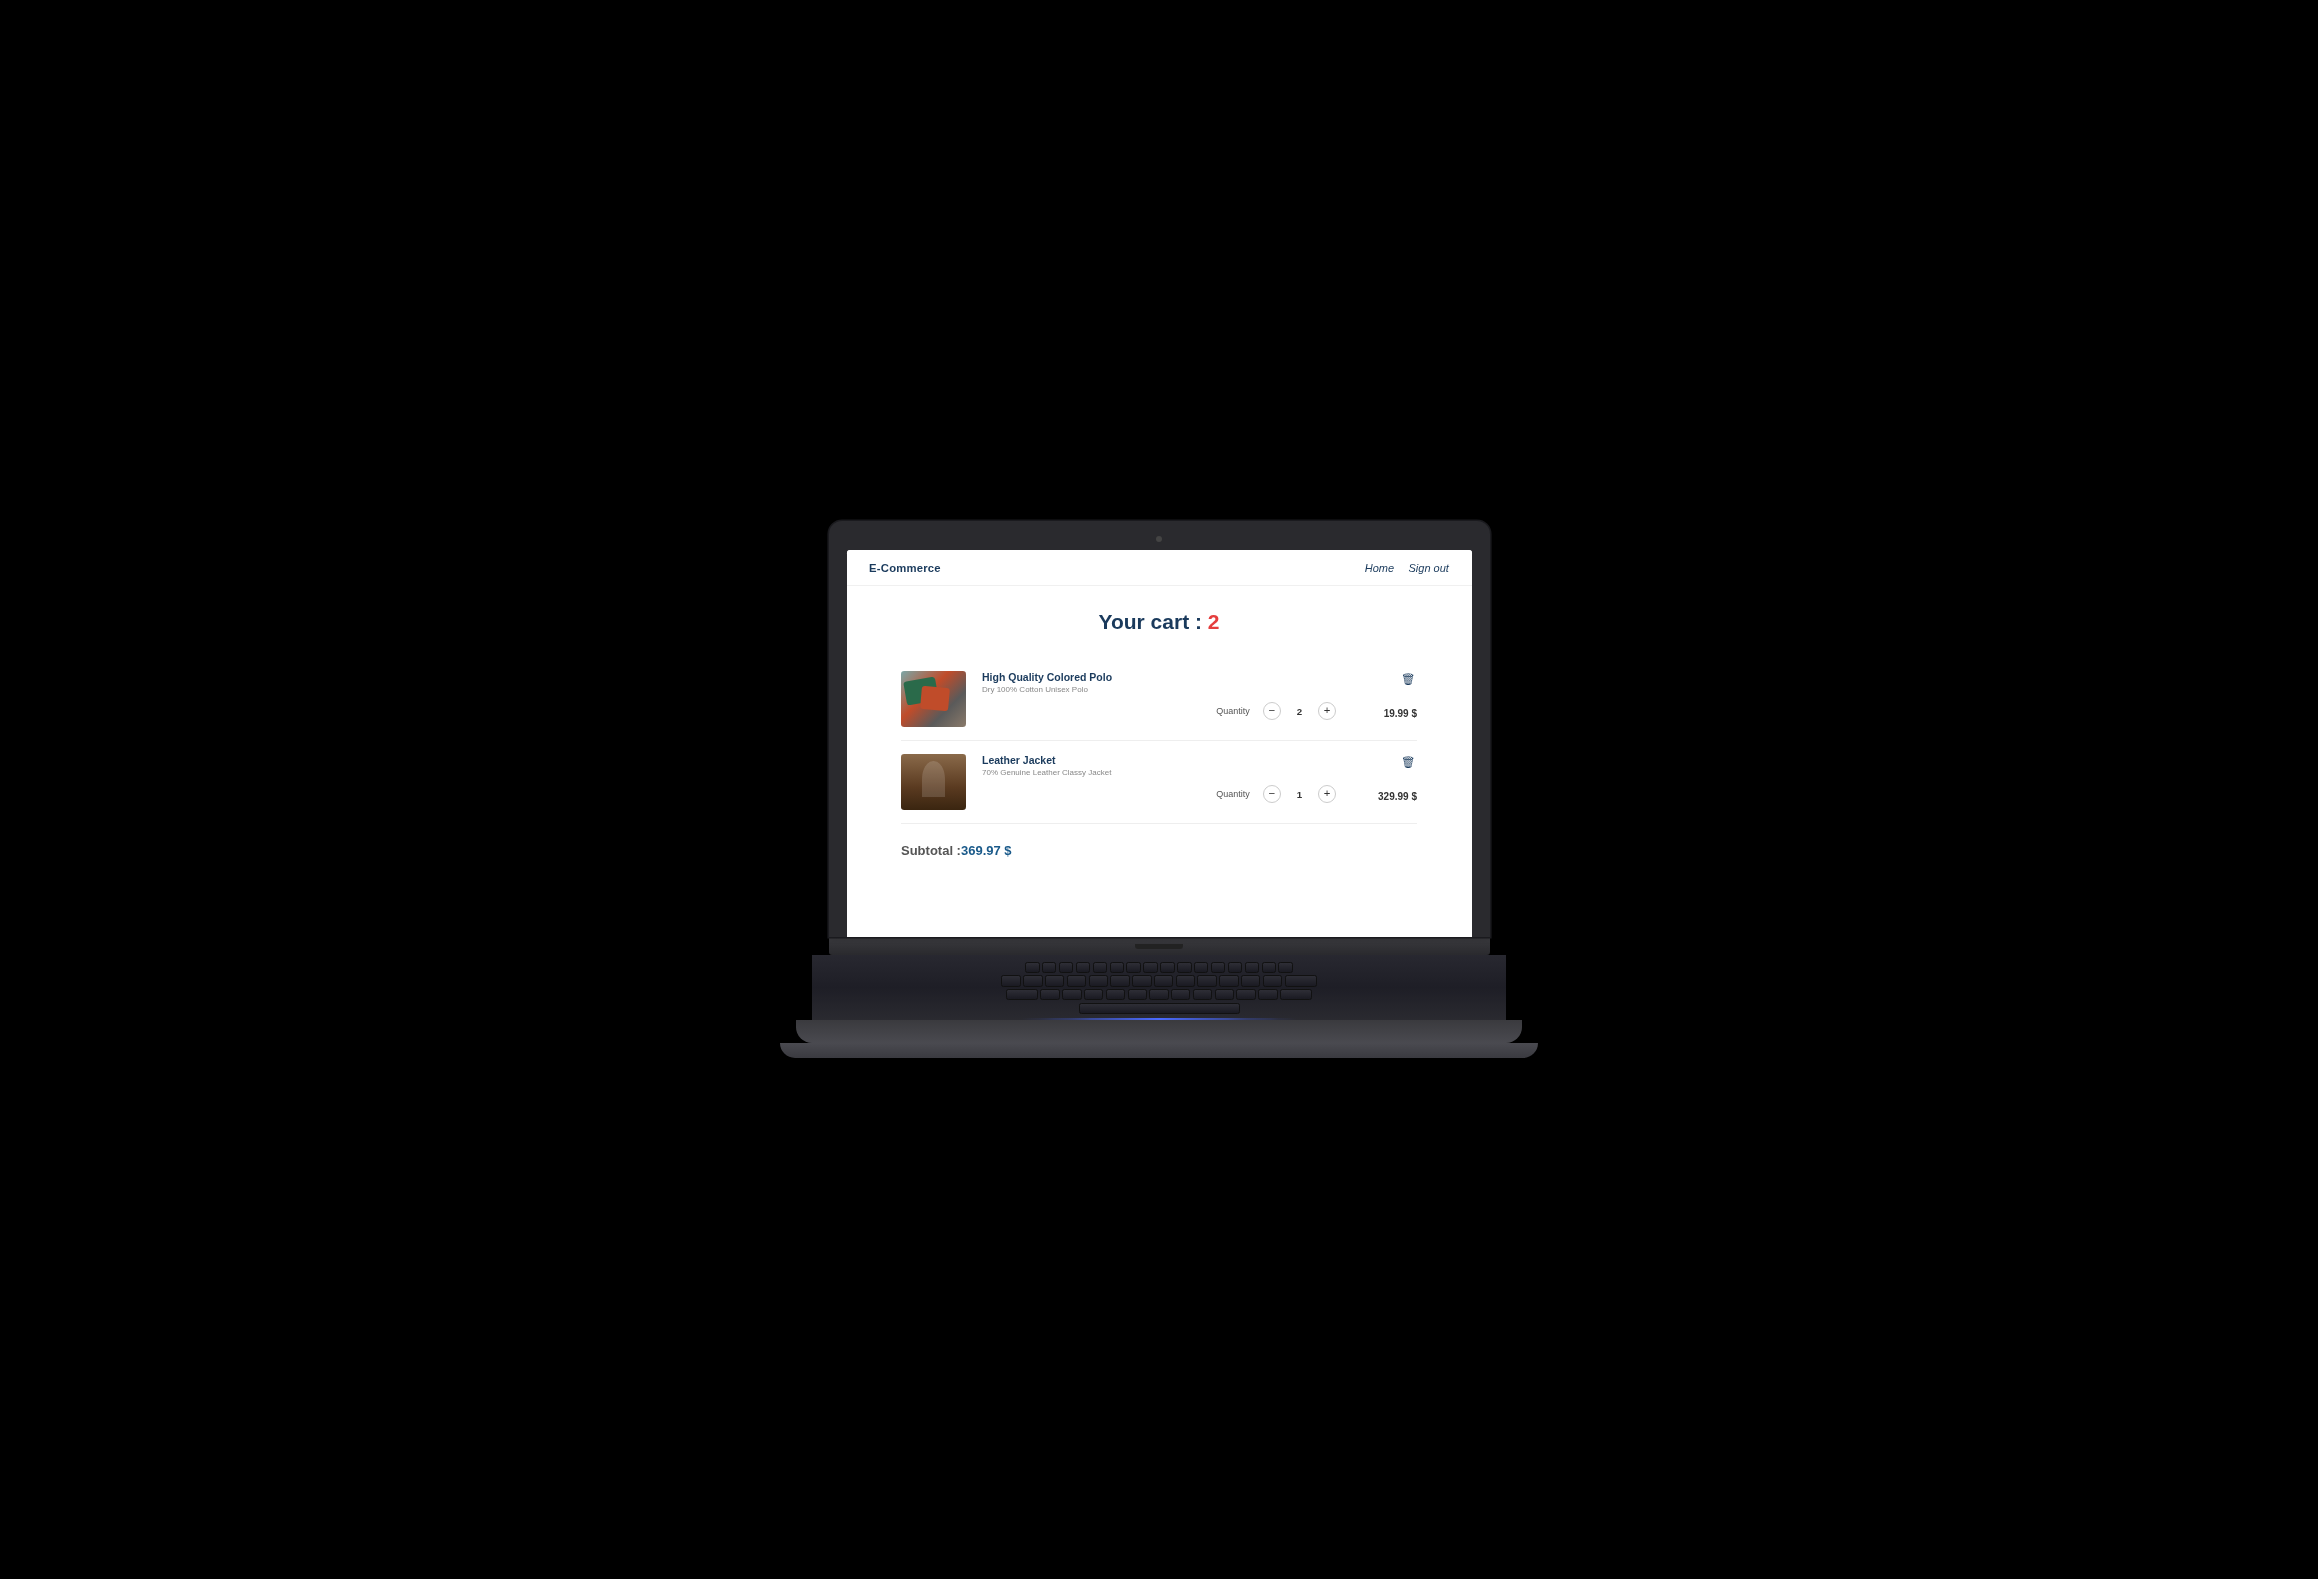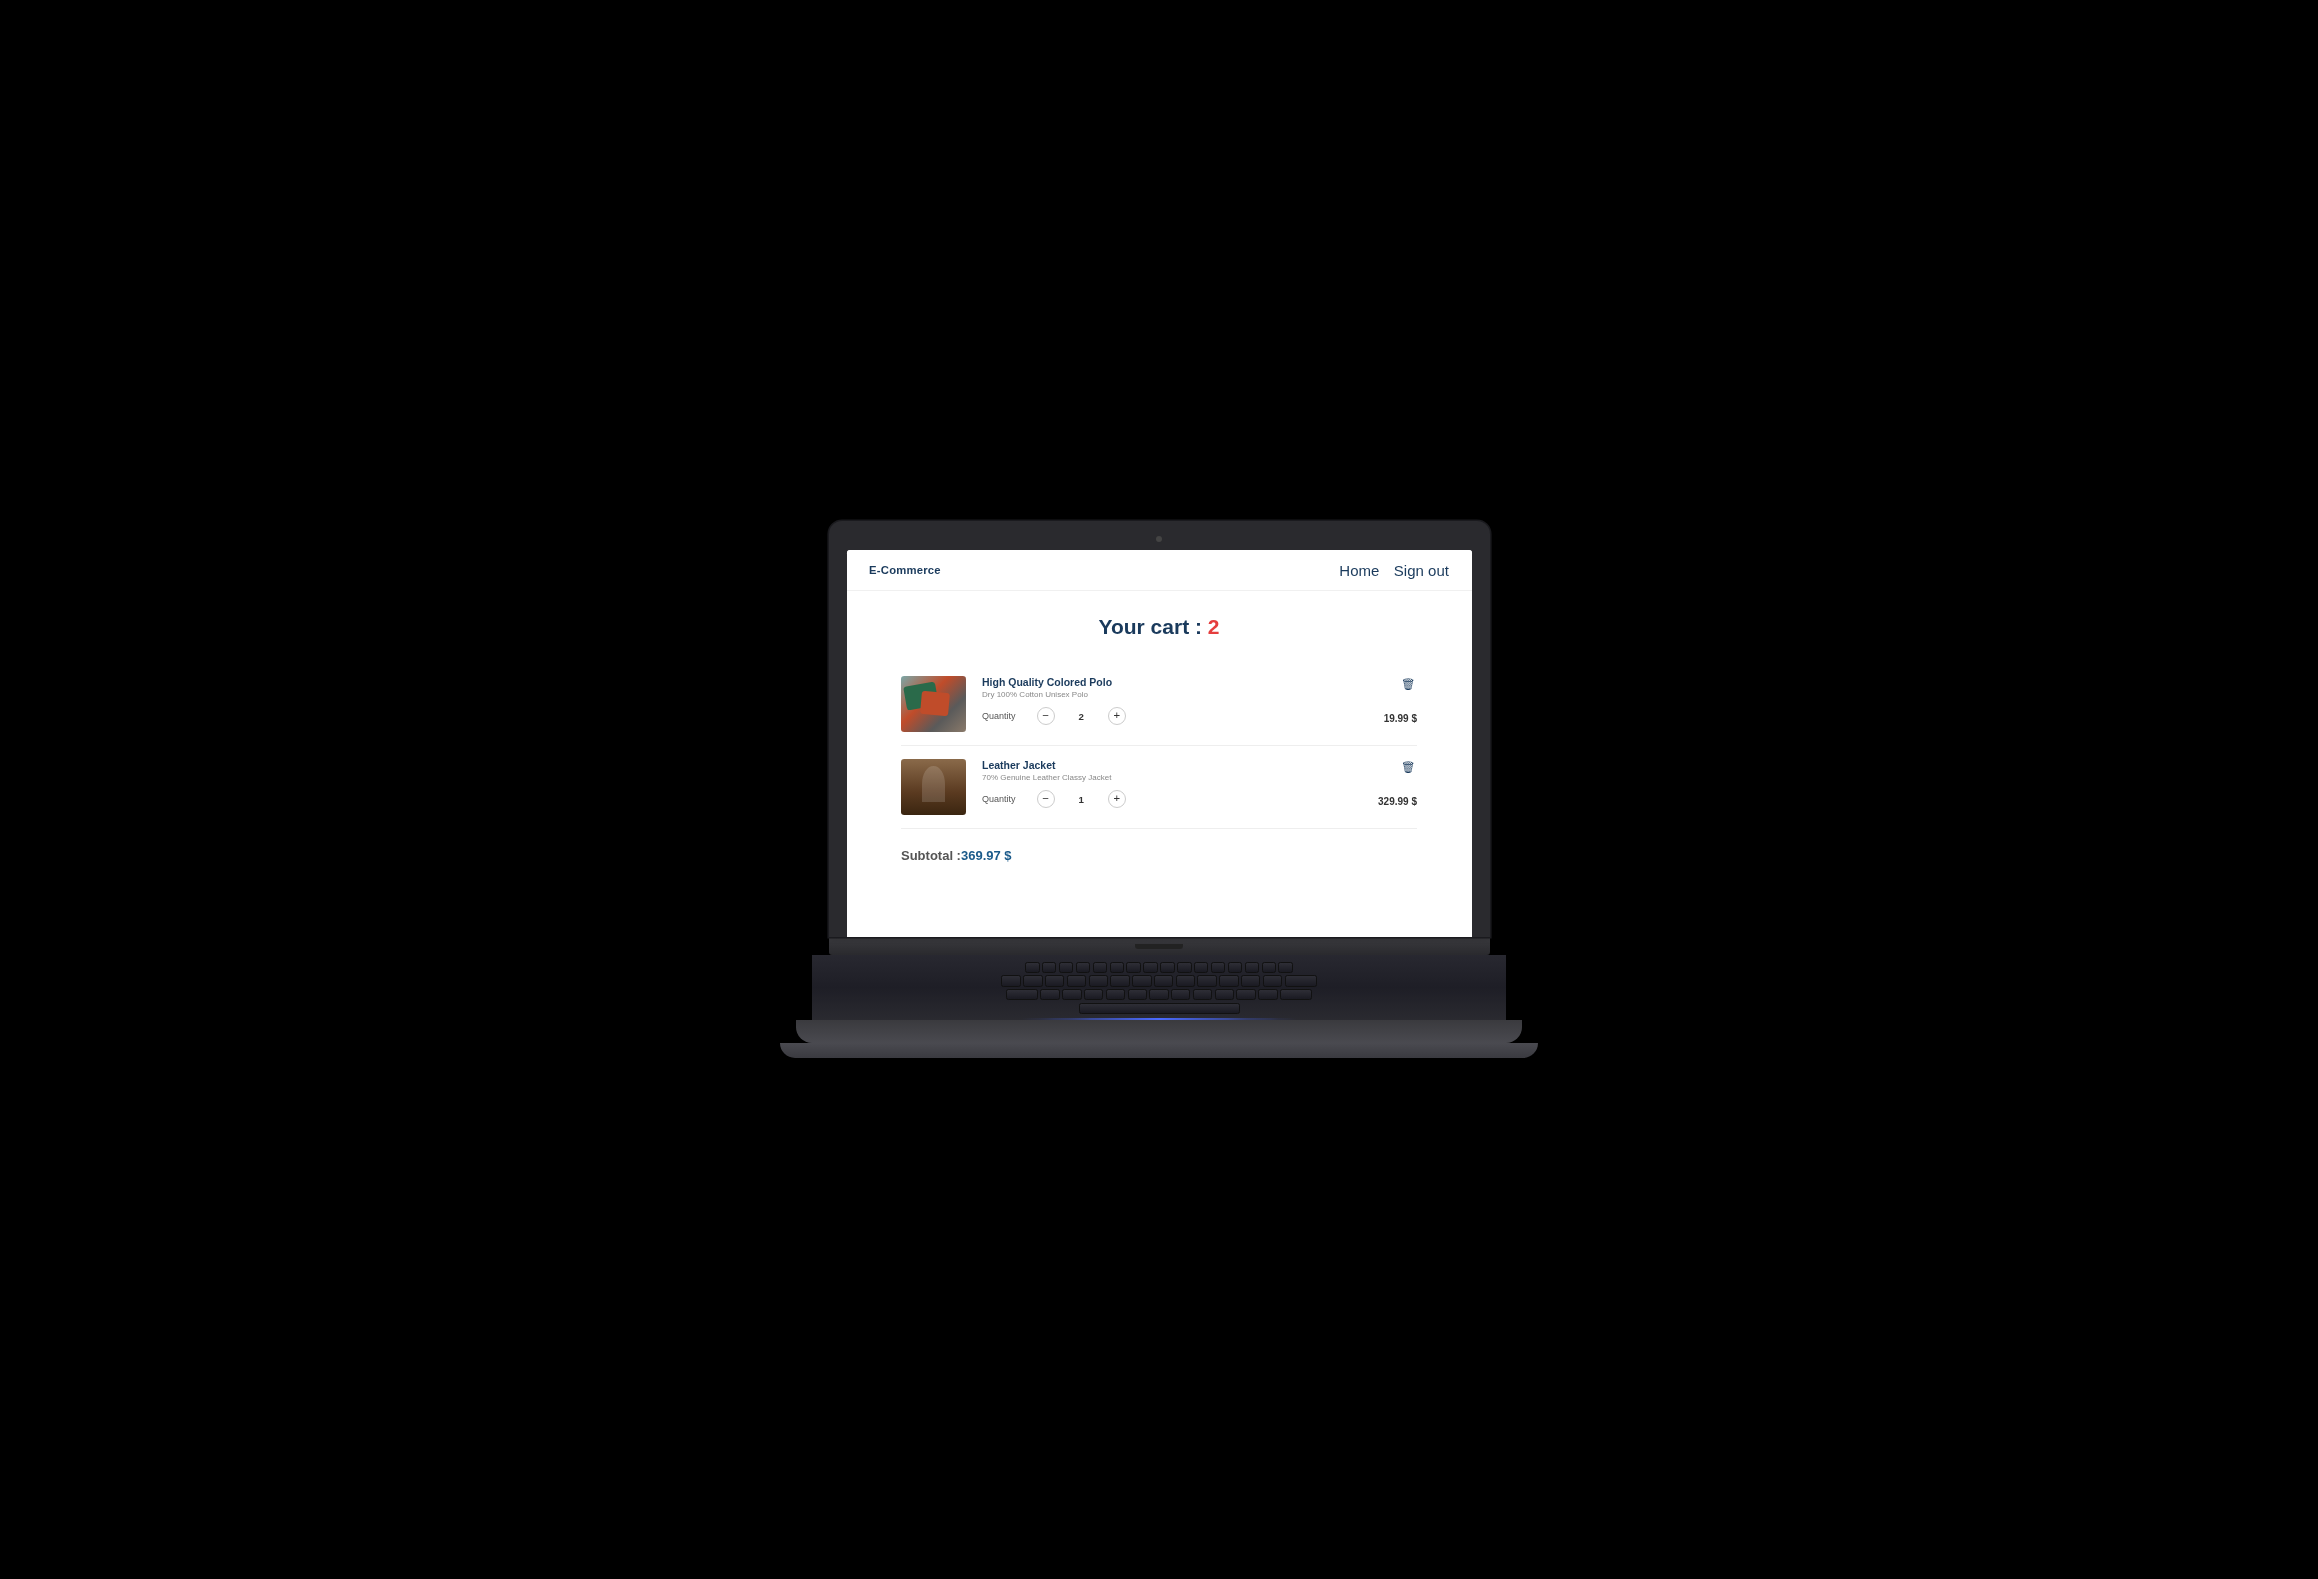--- a/index.html
+++ b/index.html
@@ -59,24 +59,25 @@
       font-size: 11.3px;
       font-weight: 700;
       color: #1a3a5c;
       letter-spacing: 0.2px;
     }
     .nav-links {
       display: flex;
       gap: 14.5px;
     }
     .nav-link {
-      font-size: 15px;
+      font-size: 11px;
       color: #1a3a5c;
       cursor: pointer;
       text-decoration: none;
+      font-style: italic;
     }
 
     
     .page-content {
       padding: 24px 48px 40px 48px;
       background: #fff;
     }
 
     .page-title {
       text-align: center;
@@ -176,21 +177,22 @@
 
     .item-desc {
       font-size: 8px;
       color: #888;
       margin-bottom: 8px;
     }
 
     .quantity-row {
       display: flex;
       align-items: center;
-      gap: 21px;
+      gap: 13px;
+      justify-content: flex-end;
     }
 
     .quantity-label {
       font-size: 9px;
       color: #555;
     }
 
     .qty-btn {
       width: 18px;
       height: 18px;

